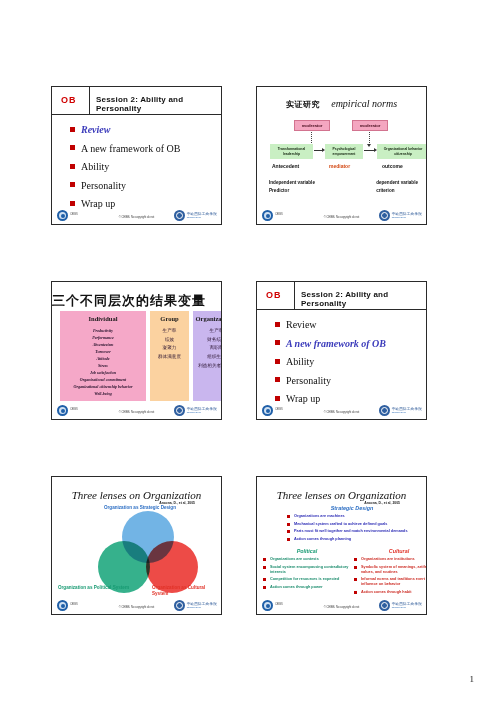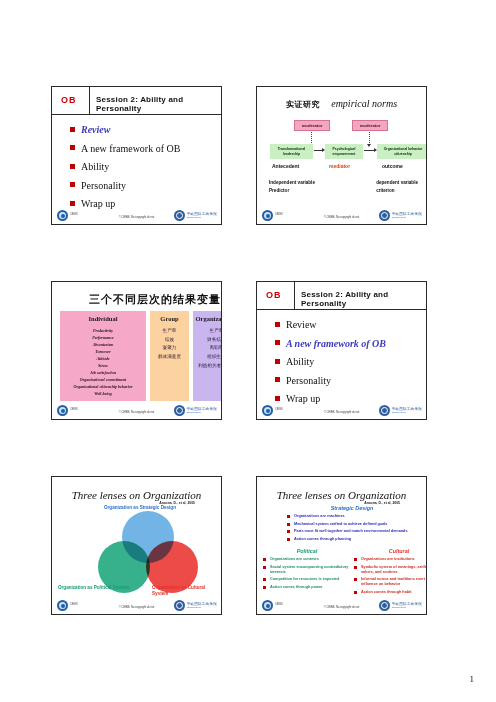--- a/index.html
+++ b/index.html
@@ -53,22 +53,22 @@
   .harrow{position:absolute;height:0;border-top:1.2px solid #333;top:63px;}
   .h1{left:57px;width:9px;} .h2{left:107px;width:11px;}
   .htip{position:absolute;top:60.5px;width:0;height:0;border-top:2.5px solid transparent;border-bottom:2.5px solid transparent;border-left:3.5px solid #333;}
   .ht1{left:65px;} .ht2{left:117px;}
   .role{position:absolute;top:76px;font-family:"Liberation Sans",sans-serif;font-weight:bold;font-size:5px;}
   .r1{left:15px;color:#111;} .r2{left:72px;color:#d34a16;} .r3{left:125px;color:#111;}
   .vars{position:absolute;top:92px;left:12px;right:8px;font-family:"Liberation Sans",sans-serif;font-weight:bold;font-size:4.6px;color:#111;line-height:1.7;}
   .vars .col-l{float:left;text-align:left;} .vars .col-r{float:right;text-align:left;}
 
   
-  .cn-title{position:absolute;top:10px;left:0;right:0;text-align:right;font-family:"Liberation Sans",sans-serif;
-            font-weight:bold;font-size:11px;color:#111;letter-spacing:1px;}
+  .cn-title{position:absolute;top:10px;left:0;right:0;text-align:left;font-family:"Liberation Sans",sans-serif;
+            font-weight:bold;font-size:13px;color:#111;letter-spacing:1px;}
   .cols{position:absolute;left:8px;right:8px;top:29px;height:90px;display:flex;gap:4px;}
   .col{flex:0 0 auto;box-sizing:border-box;padding:4px 2px;text-align:center;}
   .col.c-ind{width:86px;background:#f5a8c8;}
   .col.c-grp{width:39px;background:#fbd2a0;}
   .col.c-org{width:47px;background:#c9b6ee;}
   .col h4{margin:0 0 5px 0;font-family:"Liberation Serif",serif;font-weight:bold;font-size:6.5px;color:#1a1a1a;}
   .col .it{font-size:4px;font-weight:bold;font-style:italic;line-height:1.75;color:#24102a;}
   .col .cnitem{font-family:"Liberation Sans",sans-serif;font-size:4.6px;line-height:1.9;color:#2a1330;}
 
   

